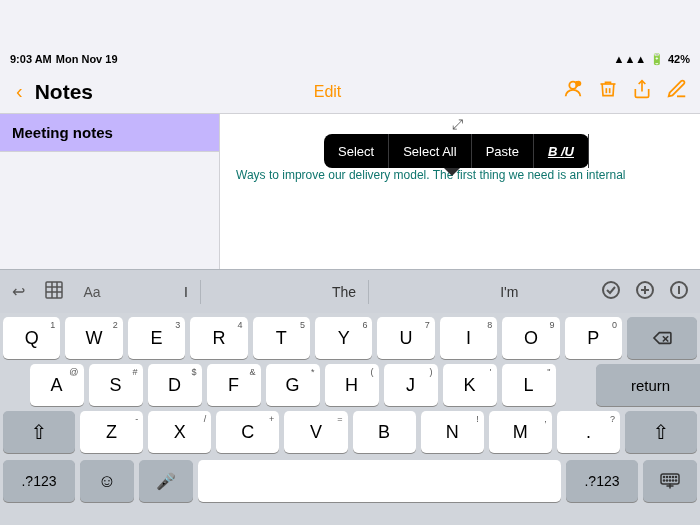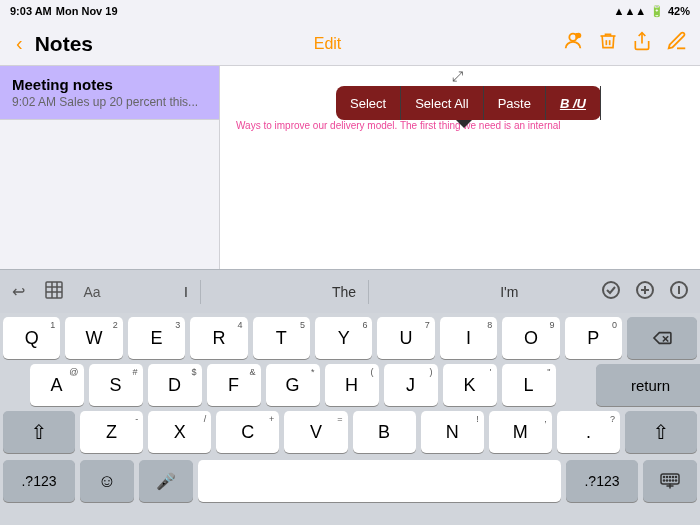--- a/index.html
+++ b/index.html
@@ -15,20 +15,21 @@
     
     .status-bar {
       height: 22px;
       background: #f2f2f7;
       display: flex;
       align-items: center;
       justify-content: space-between;
       padding: 0 10px;
       font-size: 11px;
       font-weight: 600;
+      margin-top: 48px;
     }
     .status-left { display: flex; align-items: center; gap: 4px; }
     .status-right { display: flex; align-items: center; gap: 4px; }
 
     
     .nav-bar {
       height: 44px;
       background: #f2f2f7;
       display: flex;
       align-items: center;
@@ -85,31 +86,31 @@
 
     
     .editor-area {
       flex: 1;
       background: #fff;
       padding: 12px 16px;
       position: relative;
       overflow: hidden;
     }
     .editor-content {
-      font-size: 10px;
-      color: #ec4899;
+      font-size: 12px;
+      color: #0f766e;
       line-height: 1.5;
     }
 
     
     .context-menu {
       position: absolute;
       top: 20px;
-      left: 116px;
-      background: #7f1d1d;
+      left: 104px;
+      background: #000000;
       border-radius: 8px;
       display: flex;
       align-items: center;
       height: 34px;
       z-index: 100;
       overflow: visible;
     }
     .context-menu-item {
       color: #fff;
       font-size: 13px;
@@ -329,21 +330,20 @@
       </svg>
     </span>
   </div>
 </div>
 
 <div class="main-area">
 
   <div class="sidebar">
     <div class="note-item">
       <div class="note-item-title">Meeting notes</div>
-      <div class="note-item-meta">9:02 AM  Sales up 20 percent this...</div>
     </div>
   </div>
 
   <div class="editor-area">
 
     <span class="resize-icon">⤢</span>
 
     <div class="context-menu">
       <span class="context-menu-item">Select</span>
       <span class="context-menu-item">Select All</span>

